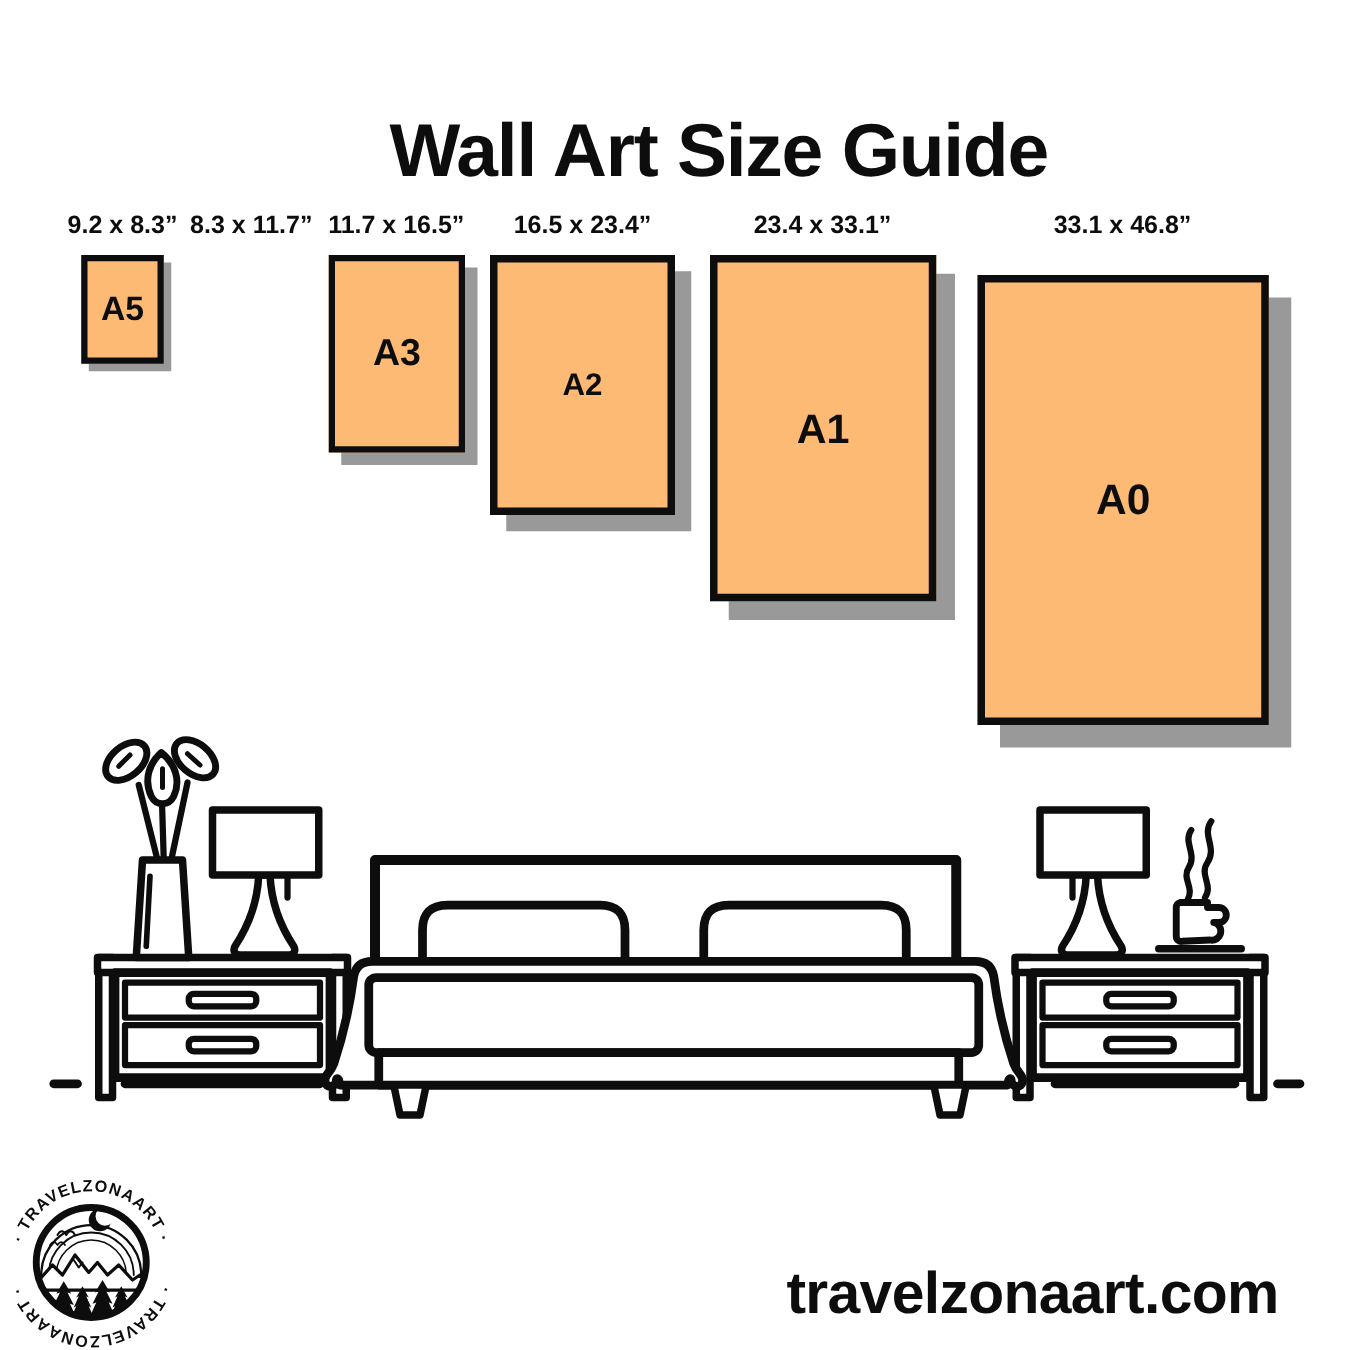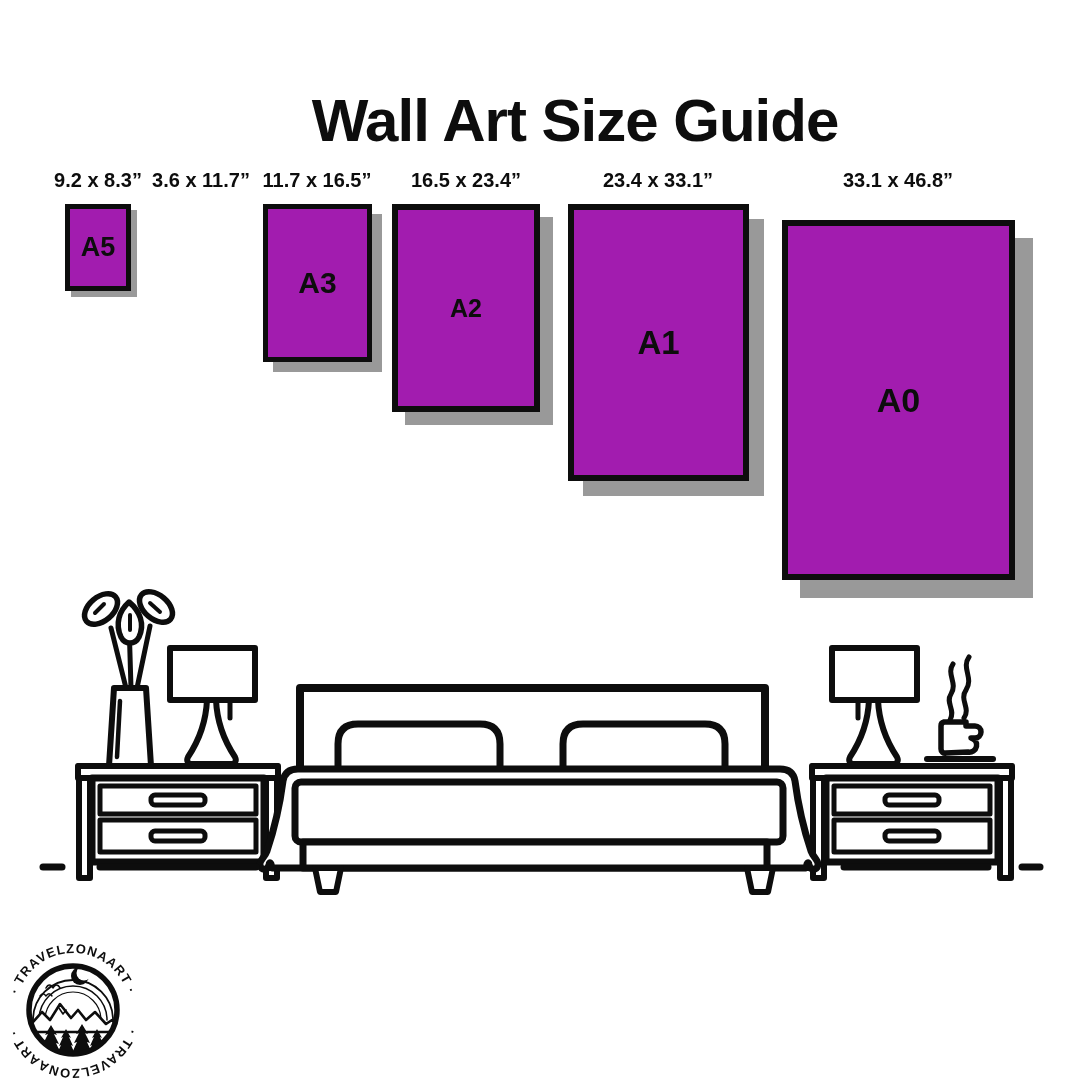--- a/index.html
+++ b/index.html
@@ -2,21 +2,21 @@
 <html><head>
 <meta charset="utf-8">
 <style>
   html,body{margin:0;padding:0;background:#fff;}
   .page{position:relative;width:1080px;height:1080px;background:#fff;overflow:hidden;
         font-family:"Liberation Sans","DejaVu Sans",sans-serif;color:#0d0d0d;}
   .title{position:absolute;top:46px;left:0;width:1080px;text-align:center;
          font-size:60px;font-weight:800;letter-spacing:-1px;padding-left:35px;}
   .caption{position:absolute;top:169px;width:180px;text-align:center;
            font-size:20px;font-weight:700;white-space:nowrap;}
-  .paper{position:absolute;background:#a21caf;border:5px solid #0d0d0d;box-sizing:border-box;
+  .paper{position:absolute;background:#fdba74;border:5px solid #0d0d0d;box-sizing:border-box;
          display:flex;align-items:center;justify-content:center;font-weight:700;}
   .cap-a5{left:8px;}  .cap-a4{left:111px;} .cap-a3{left:227px;}
   .cap-a2{left:376px;} .cap-a1{left:568px;} .cap-a0{left:808px;}
   .p-a5{left:65px; top:204px;width:66px; height:87px; box-shadow:6px 6px 0 #999;  font-size:27px;}
   .p-a4{left:155px;top:204px;width:92px; height:110px;box-shadow:8px 8px 0 #999;  font-size:28px;}
   .p-a3{left:263px;top:204px;width:109px;height:158px;box-shadow:10px 10px 0 #999;font-size:30px;}
   .p-a2{left:392px;top:204px;width:148px;height:208px;box-shadow:13px 13px 0 #999;font-size:25px;border-width:6px;}
   .p-a1{left:568px;top:204px;width:181px;height:277px;box-shadow:15px 15px 0 #999;font-size:33px;border-width:6px;}
   .p-a0{left:782px;top:220px;width:233px;height:360px;box-shadow:18px 18px 0 #999;font-size:34px;border-width:6px;}
   .scene{position:absolute;left:0;top:560px;}
@@ -26,21 +26,21 @@
            font-size:47px;font-weight:800;letter-spacing:-0.5px;}
 </style>
 </head>
 <body>
 
 <div class="page">
 
   <h1 class="title">Wall Art Size Guide</h1>
 
   <div class="caption cap-a5">9.2 x 8.3”</div>
-  <div class="caption cap-a4">3.6 x 11.7”</div>
+  <div class="caption cap-a4">8.3 x 11.7”</div>
   <div class="caption cap-a3">11.7 x 16.5”</div>
   <div class="caption cap-a2">16.5 x 23.4”</div>
   <div class="caption cap-a1">23.4 x 33.1”</div>
   <div class="caption cap-a0">33.1 x 46.8”</div>
 
   <div class="paper p-a5">
       <span>A5</span>
     </div>
   <div class="paper p-a3">
       <span>A3</span>
@@ -174,14 +174,15 @@
         <path d="M66,128 L92,128" stroke="#fff" stroke-width="2"></path>
         <path d="M42,130 L52,130" stroke="#fff" stroke-width="1.8"></path>
         <path d="M46,137 L72,137" stroke-width="2.2"></path>
         <path d="M82,140 L100,140" stroke-width="2.2"></path>
         <path d="M58,143 L70,143" stroke-width="2.2"></path>
       </g>
     </g>
     <circle cx="75" cy="80" r="44" fill="none" stroke="#0d0d0d" stroke-width="5.5"></circle>
   </svg>
 
+  <div class="website">travelzonaart.com</div>
 
 </div>
 
 </body></html>

